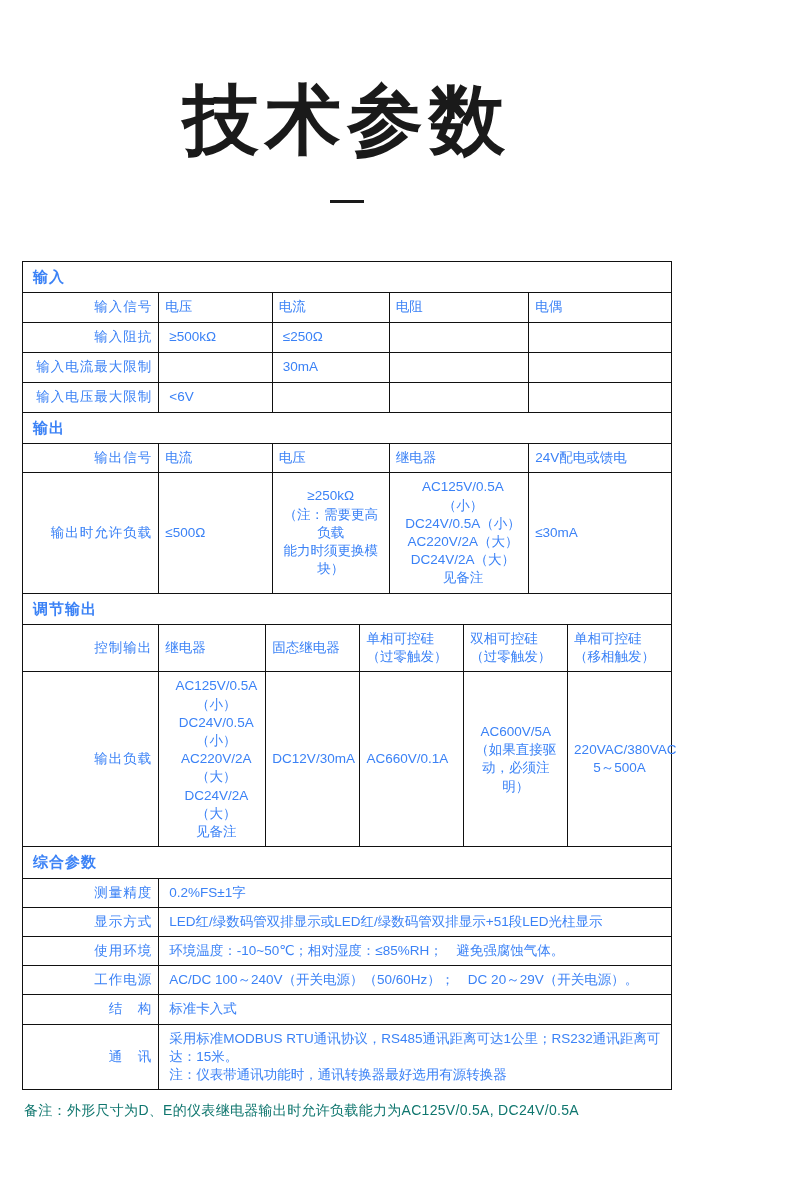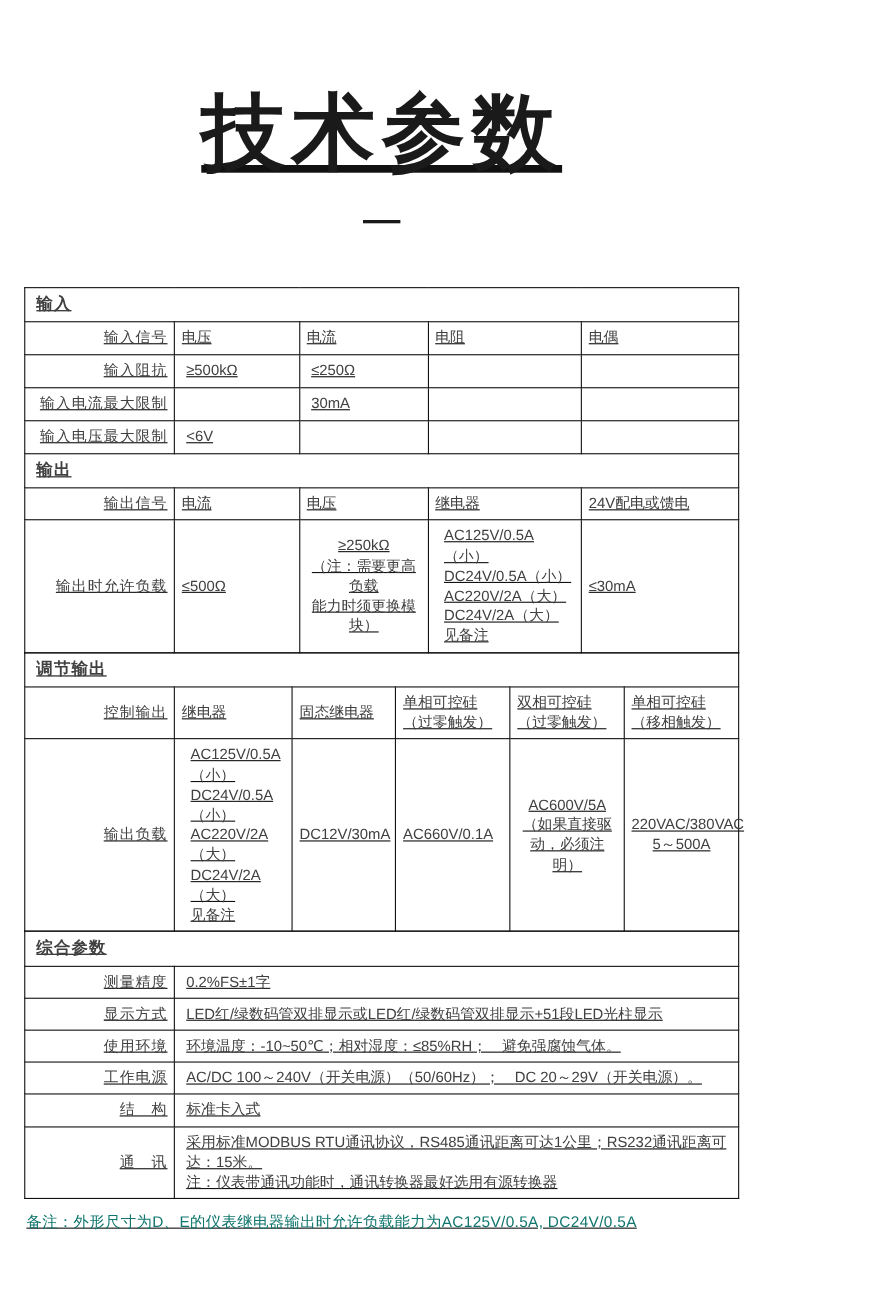--- a/index.html
+++ b/index.html
@@ -14,21 +14,20 @@
     color: #111111;
     position: relative;
     overflow: hidden;
   }
   .page {
     width: 694px;
     height: 1189px;
     box-sizing: border-box;
     padding: 0 22px;
     position: relative;
-    text-decoration: underline;
   }
   .title {
     text-align: center;
     font-size: 76px;
     font-weight: bold;
     letter-spacing: 6px;
     color: #1a1a1a;
     margin: 0;
     padding-top: 78px;
     line-height: 1.1;
@@ -41,21 +40,21 @@
     margin: 38px auto 0 auto;
   }
   .spec-wrap {
     margin-top: 58px;
   }
   table.spec {
     width: 100%;
     border-collapse: collapse;
     table-layout: fixed;
     font-size: 13.5px;
-    color: #404040;
+    color: #3b82f6;
   }
   table.spec td {
     border: 1px solid #111;
     padding: 5px 6px;
     vertical-align: middle;
     line-height: 1.35;
   }
   .sect {
     font-weight: bold;
     font-size: 15px;
@@ -64,21 +63,21 @@
     letter-spacing: 1px;
   }
   .ctr { }
   .lft { text-align: left; padding-left: 10px !important; }
   .rowlabel {
     text-align: right;
     letter-spacing: 1px;
   }
   .hdr { }
   .cellmulti {
-    text-align: left;
+    text-align: center;
     padding-left: 14px !important;
     line-height: 1.5;
   }
   .cellmulti-c {
     text-align: center;
     line-height: 1.5;
   }
   .tall { height: 92px; }
   .tall2 { height: 96px; }
   .rowh { height: 30px; }

